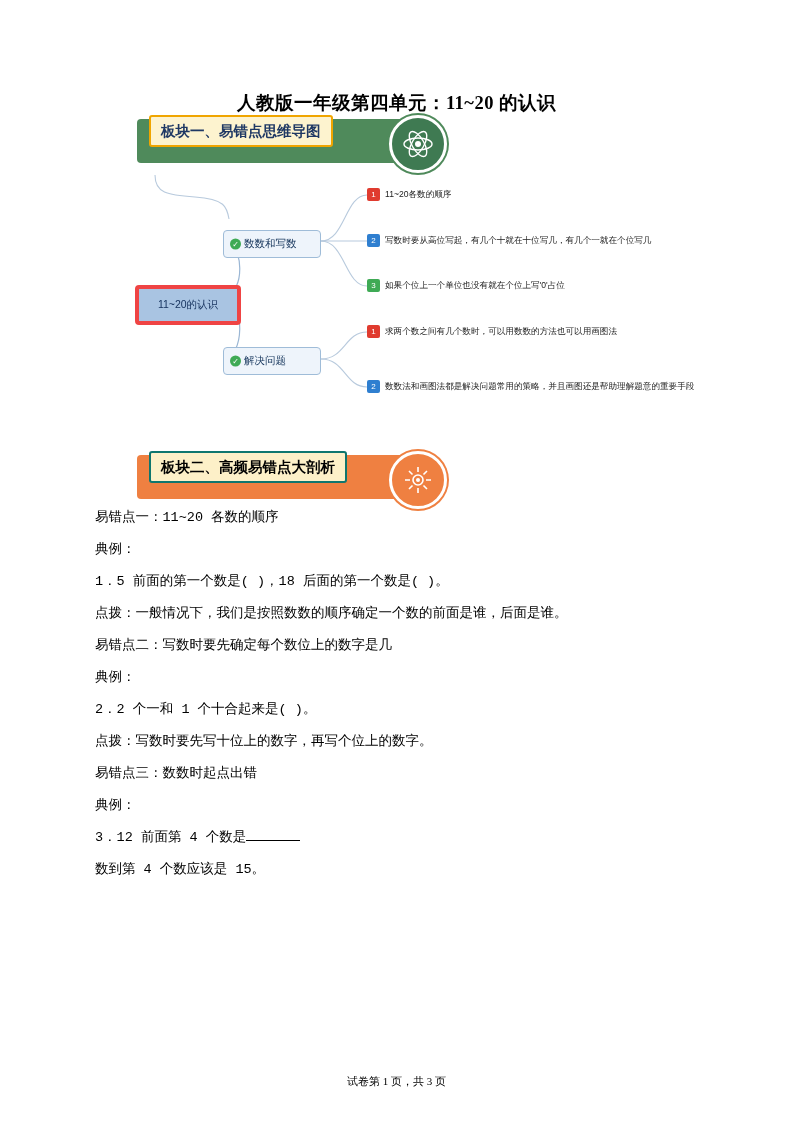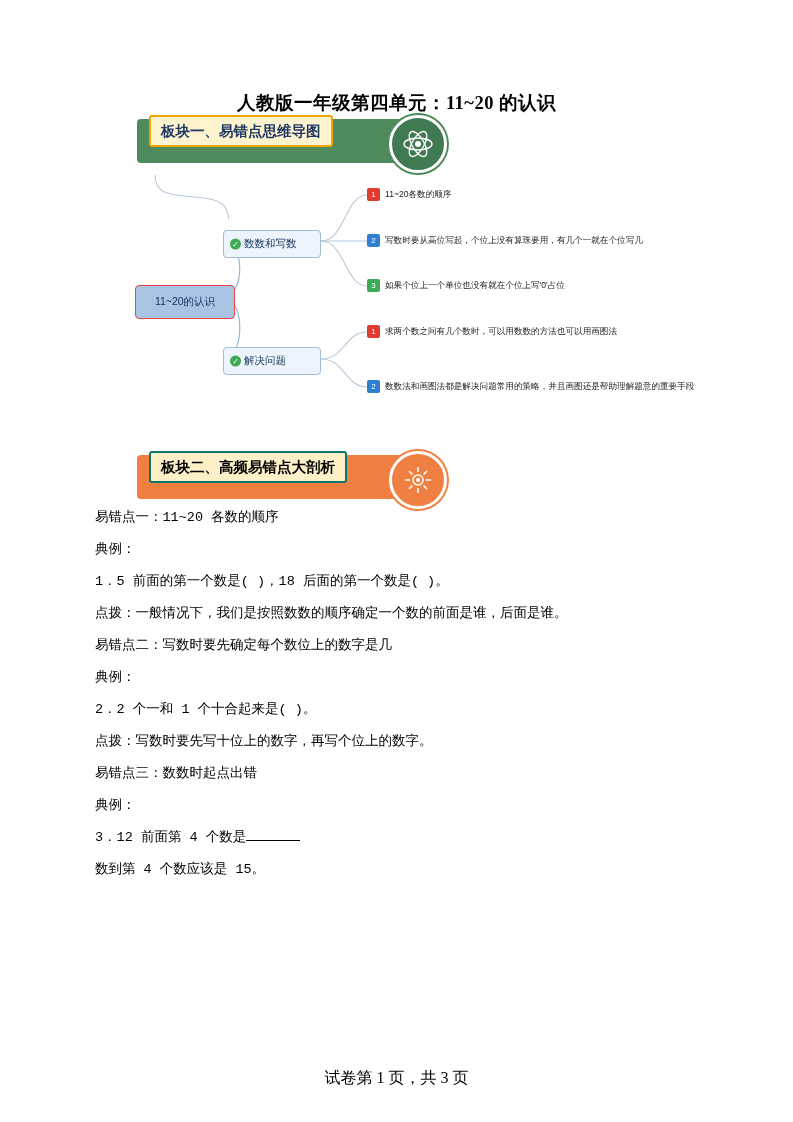--- a/index.html
+++ b/index.html
@@ -97,21 +97,21 @@
     margin-top: 6px;
   }
   .mm-root {
     position: absolute;
     left: 40px;
     top: 112px;
     width: 90px;
     padding: 9px 4px;
     text-align: center;
     background: #a9c4e2;
-    border: 1px solid #ef4444;
+    border: 4px solid #ef4444;
     border-radius: 4px;
     color: #14305c;
     font-family: "Liberation Sans", sans-serif;
     font-size: 10.5px;
   }
   .mm-branch {
     position: absolute;
     width: 98px;
     padding: 6px 4px 6px 20px;
     background: #eef4fb;
@@ -170,21 +170,21 @@
     font-size: 13.5px;
     line-height: 21px;
     font-family: Liberation Mono, monospace;
   }
   .u-line { border-bottom: 1px solid #000; display: inline-block; width: 54px; }
   .footer {
     position: absolute;
     left: 0; right: 0;
     bottom: 33px;
     text-align: center;
-    font-size: 16px;
+    font-size: 11px;
     font-family: "Liberation Serif", serif;
   }
 </style>
 </head>
 <body>
 
 <div class="page">
 
   <h1 class="doc-title">人教版一年级第四单元：11~20 的认识</h1>
 
@@ -228,21 +228,21 @@
       <span class="check">✓</span>
       <span>解决问题</span>
     </div>
 
     <div class="mm-leaf" style="left:272px; top:15px;">
       <span class="mm-num n-red">1</span>
       <span>11~20各数的顺序</span>
     </div>
     <div class="mm-leaf" style="left:272px; top:61px;">
       <span class="mm-num n-blue">2</span>
-      <span>写数时要从高位写起，个位上没有算珠要用，有几个一就在个位写几</span>
+      <span>写数时要从高位写起，有几个十就在十位写几，有几个一就在个位写几</span>
     </div>
     <div class="mm-leaf" style="left:272px; top:106px;">
       <span class="mm-num n-green">3</span>
       <span>如果个位上一个单位也没有就在个位上写'0'占位</span>
     </div>
     <div class="mm-leaf" style="left:272px; top:152px;">
       <span class="mm-num n-red">1</span>
       <span>求两个数之间有几个数时，可以用数数的方法也可以用画图法</span>
     </div>
     <div class="mm-leaf" style="left:272px; top:207px;">

